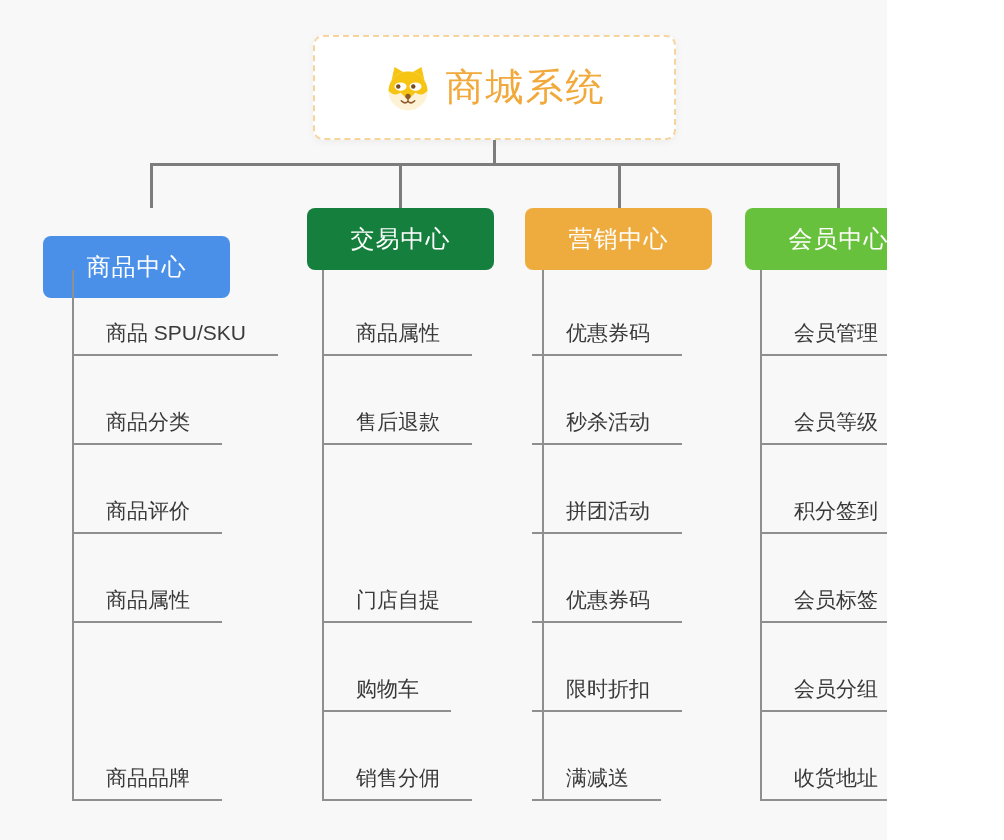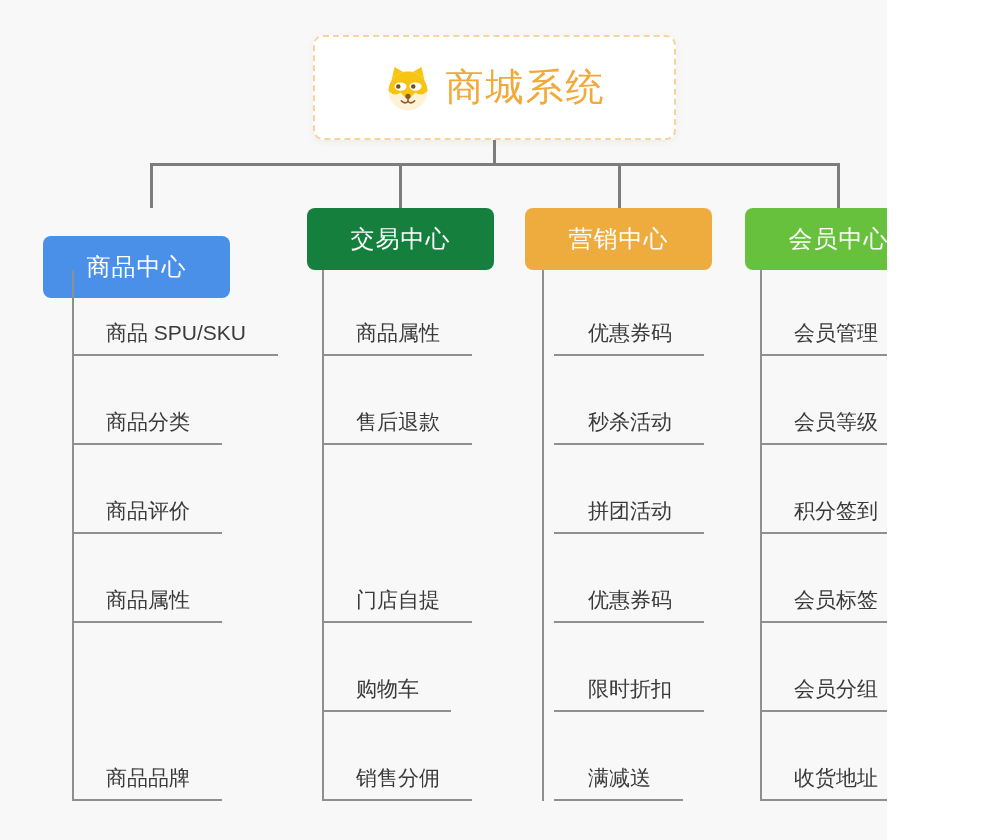--- a/index.html
+++ b/index.html
@@ -34,21 +34,21 @@
   .vrail{position:absolute;top:270px;width:2px;height:531px;background:#8F8F8F;}
   .vr1{left:72px;} .vr2{left:322px;} .vr3{left:542px;} .vr4{left:760px;}
 
   
   .leaf{
     position:absolute;box-sizing:border-box;height:48px;
     display:flex;align-items:flex-end;white-space:nowrap;
     padding:0 32px 7px 34px;border-bottom:2px solid #8F8F8F;
     font-size:21px;color:#3A3A3A;cursor:pointer;
   }
-  .c1{left:72px;} .c2{left:322px;} .c3{left:554px;text-align:center;} .c4{left:760px;}
+  .c1{left:72px;} .c2{left:322px;} .c3{left:532px;text-align:center;} .c4{left:760px;}
   .r1{top:308px;} .r2{top:397px;} .r3{top:486px;}
   .r4{top:575px;} .r5{top:664px;} .r6{top:753px;}
 </style>
 </head>
 <body>
 
 <div class="canvas">
 
   <div class="root-node">
     <span style="display:flex;">

